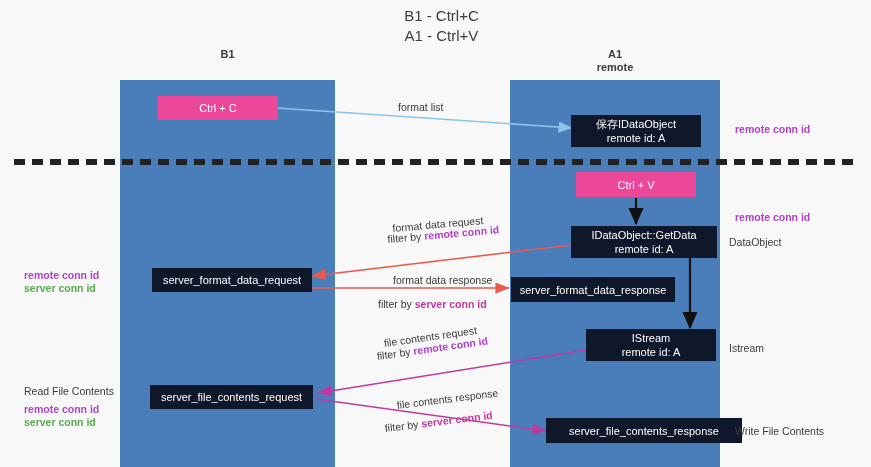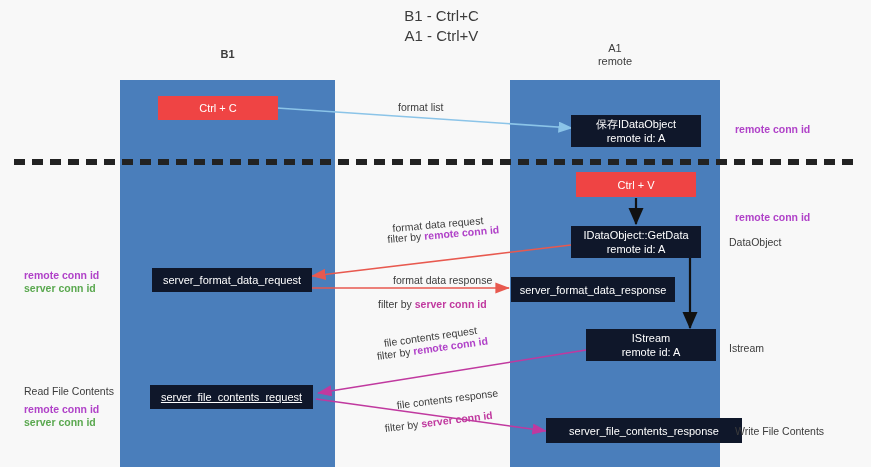--- a/index.html
+++ b/index.html
@@ -56,21 +56,21 @@
     display: flex;
     flex-direction: column;
     align-items: center;
     justify-content: center;
     color: #ffffff;
     font-size: 11px;
     line-height: 14px;
     text-align: center;
     padding: 2px 4px;
   }
-  .node.green { background: #ef4444; }
+  .node.green { background: #ec4899; }
   .node.orange { background: #0f172a; }
 
   
   .side-label {
     position: absolute;
     font-size: 10.5px;
     line-height: 13px;
   }
   .lbl-purple { color: #b042c8; font-weight: bold; }
   .lbl-green  { color: #5aa84f; font-weight: bold; }
@@ -95,21 +95,21 @@
 <div class="lane" style="left:510px; top:80px; width:210px; height:387px;"></div>
 
 <div class="title">
   <div>B1 - Ctrl+C</div>
   <div>A1 - Ctrl+V</div>
 </div>
 
 <div class="lane-header" style="left:120px; top:48px; width:215px;font-weight:bold;">
   <div>B1</div>
 </div>
-<div class="lane-header" style="left:510px; top:42px; width:210px;">
+<div class="lane-header" style="left:510px; top:48px; width:210px;font-weight:bold;">
   <div>A1</div>
   <div>remote</div>
 </div>
 
 <svg id="canvas" xmlns="http://www.w3.org/2000/svg">
   <defs>
     <marker id="ah-blue" markerWidth="9" markerHeight="7" refX="8.5" refY="3.5" orient="auto">
       <polygon points="0 0, 9 3.5, 0 7" fill="#8bc4e8"></polygon>
     </marker>
     <marker id="ah-red" markerWidth="9" markerHeight="7" refX="8.5" refY="3.5" orient="auto">
@@ -146,39 +146,39 @@
 
 <div class="node orange" style="left:571px; top:115px; width:130px; height:32px;">
   <span>保存IDataObject</span>
   <span>remote id: A</span>
 </div>
 
 <div class="node green" style="left:576px; top:172px; width:120px; height:25px;">
   <span>Ctrl + V</span>
 </div>
 
-<div class="node orange" style="left:571px; top:226px; width:130px; height:32px;">
+<div class="node orange" style="left:571px; top:226px; width:146px; height:32px;">
   <span>IDataObject::GetData</span>
   <span>remote id: A</span>
 </div>
 
 <div class="node orange" style="left:152px; top:268px; width:160px; height:24px;">
   <span>server_format_data_request</span>
 </div>
 
 <div class="node orange" style="left:511px; top:277px; width:164px; height:25px;">
   <span>server_format_data_response</span>
 </div>
 
 <div class="node orange" style="left:586px; top:329px; width:130px; height:32px;">
   <span>IStream</span>
   <span>remote id: A</span>
 </div>
 
-<div class="node orange" style="left:150px; top:385px; width:163px; height:24px;text-decoration:underline;">
+<div class="node orange" style="left:150px; top:385px; width:163px; height:24px;">
   <span>server_file_contents_request</span>
 </div>
 
 <div class="node orange" style="left:546px; top:418px; width:196px; height:25px;">
   <span>server_file_contents_response</span>
 </div>
 
 <div class="edge-label" style="left:398px; top:101px;">format list</div>
 
 <div class="edge-label rot" style="left:392px; top:222px; transform: rotate(-5deg);">format data request</div>

